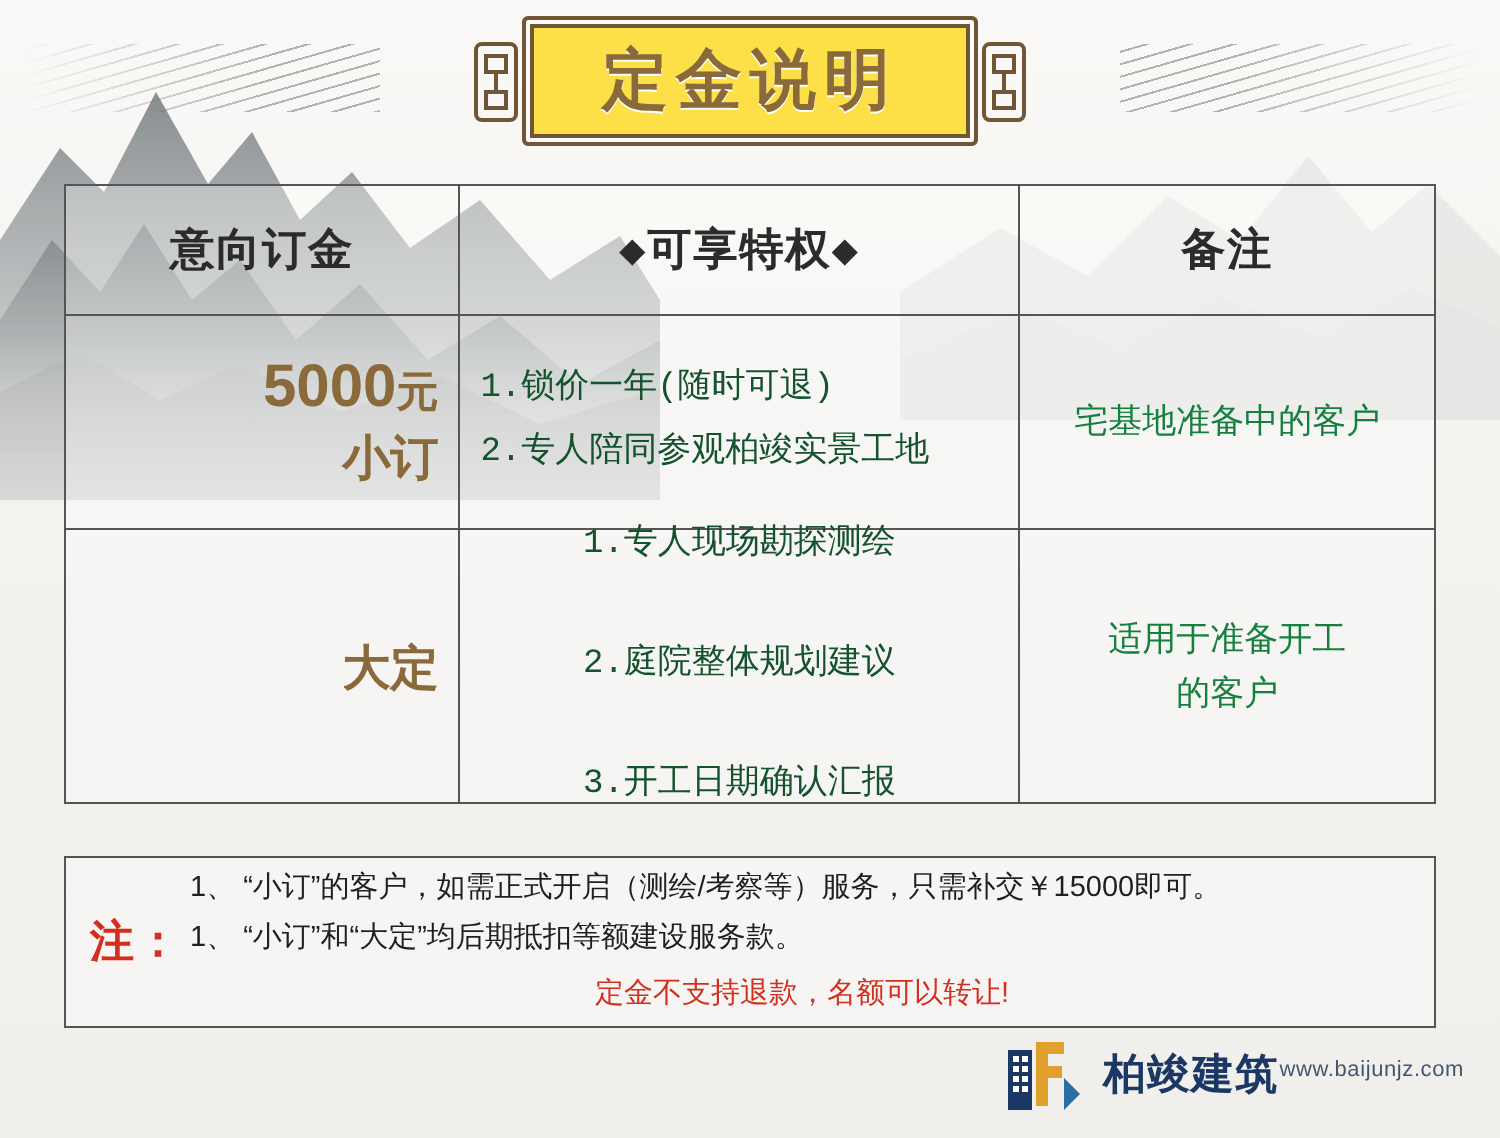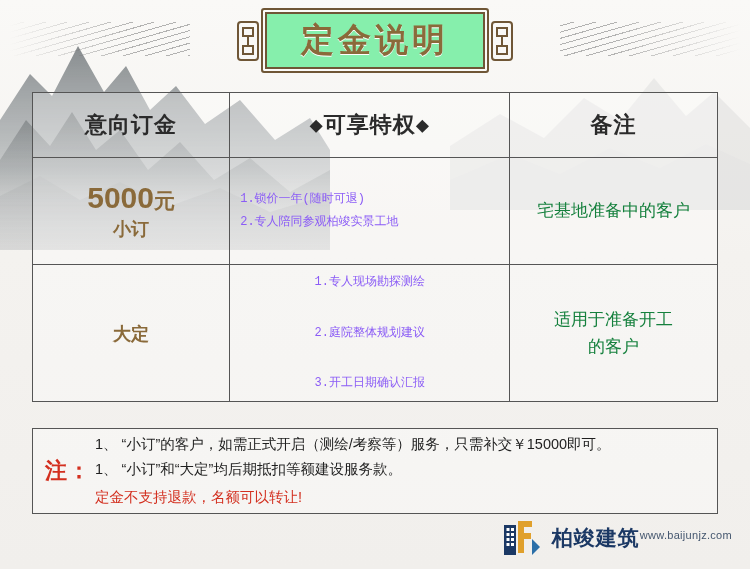--- a/index.html
+++ b/index.html
@@ -68,21 +68,21 @@
     align-items: center;
   }
   .title-plate {
     position: relative;
     display: flex;
     align-items: center;
     justify-content: center;
     padding: 6px 14px;
     border: 2px solid #6f5636;
     border-radius: 3px;
-    background: #86efac;
+    background: #fde047;
     box-shadow: inset 0 0 0 2px #fbfaf8, inset 0 0 0 4px #6f5636;
   }
   .title-text {
     font-family: "DejaVu Sans", "Liberation Sans", sans-serif;
     font-size: 33px;
     font-weight: bold;
     color: #8a6a3a;
     letter-spacing: 4px;
     padding: 2px 24px;
     text-shadow: 0 1px 0 #fff;
@@ -111,21 +111,21 @@
   .row:last-child { border-bottom: none; }
   .cell {
     box-sizing: border-box;
     border-right: 1px solid #555;
     display: flex;
     flex-direction: column;
     justify-content: center;
     padding: 6px 10px;
   }
   .cell:last-child { border-right: none; }
-  .c1 { width: 204px; align-items: center; }
+  .c1 { width: 204px; align-items: flex-end; }
   .c2 { width: 290px; font-family: Liberation Mono, monospace; }
   .c3 { width: 214px; align-items: center; }
 
   .head-row { height: 64px; }
   .head-text {
     font-size: 22px;
     font-weight: bold;
     color: #2b2b2b;
     letter-spacing: 1px;
     text-align: center;
@@ -137,29 +137,29 @@
 
   .price {
     font-size: 30px;
     font-weight: bold;
     color: #8a6a3a;
     line-height: 1.15;
     text-align: center;
   }
   .price .unit { font-size: 21px; }
   .price-sub {
-    font-size: 18px;
+    font-size: 24px;
     font-weight: bold;
     color: #8a6a3a;
     text-align: center;
     margin-top: 2px;
   }
   .bullet {
-    font-size: 12px;
-    color: #8b5cf6;
+    font-size: 17px;
+    color: #14532d;
     line-height: 1.9;
     white-space: nowrap;
   }
   .c2.center-list { align-items: center; gap: 28px; }
   .note-right {
     font-size: 17px;
     color: #15803d;
     text-align: center;
     line-height: 1.6;
   }
@@ -190,21 +190,21 @@
   .note-line {
     font-size: 14.5px;
     color: #1f1f1f;
     line-height: 1.75;
     white-space: nowrap;
   }
   .note-warn {
     font-size: 14.5px;
     color: #d32f1f;
     line-height: 1.75;
-    text-align: left;
+    text-align: center;
     margin-top: 2px;
     white-space: nowrap;
   }
 
   
   .logo {
     position: absolute;
     right: 18px;
     bottom: 10px;
     display: flex;

